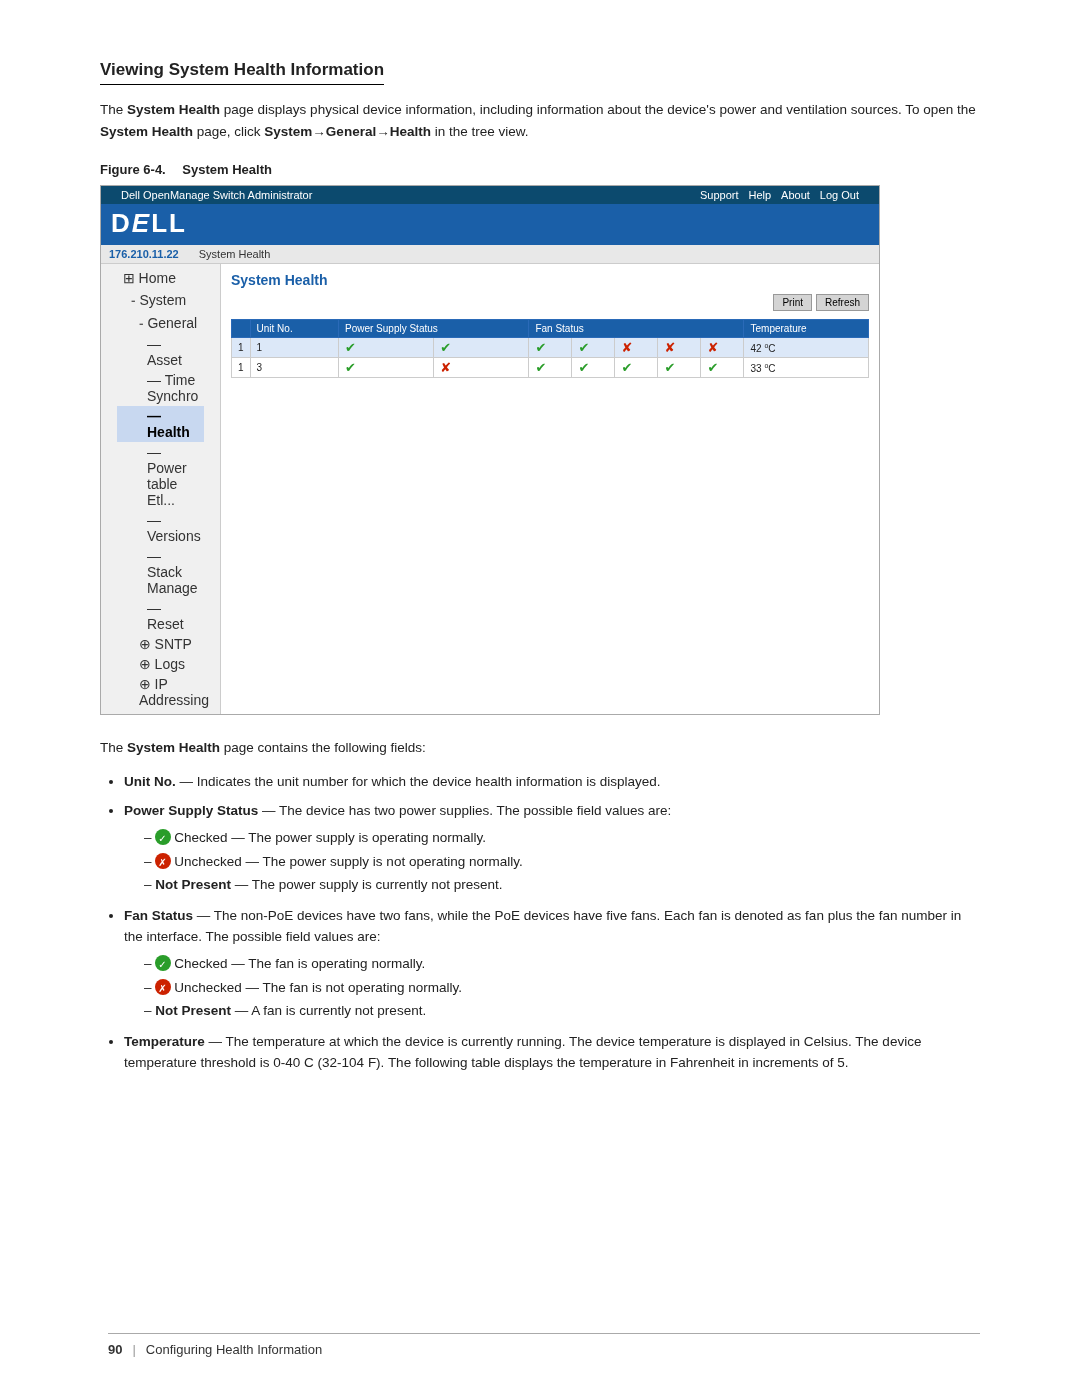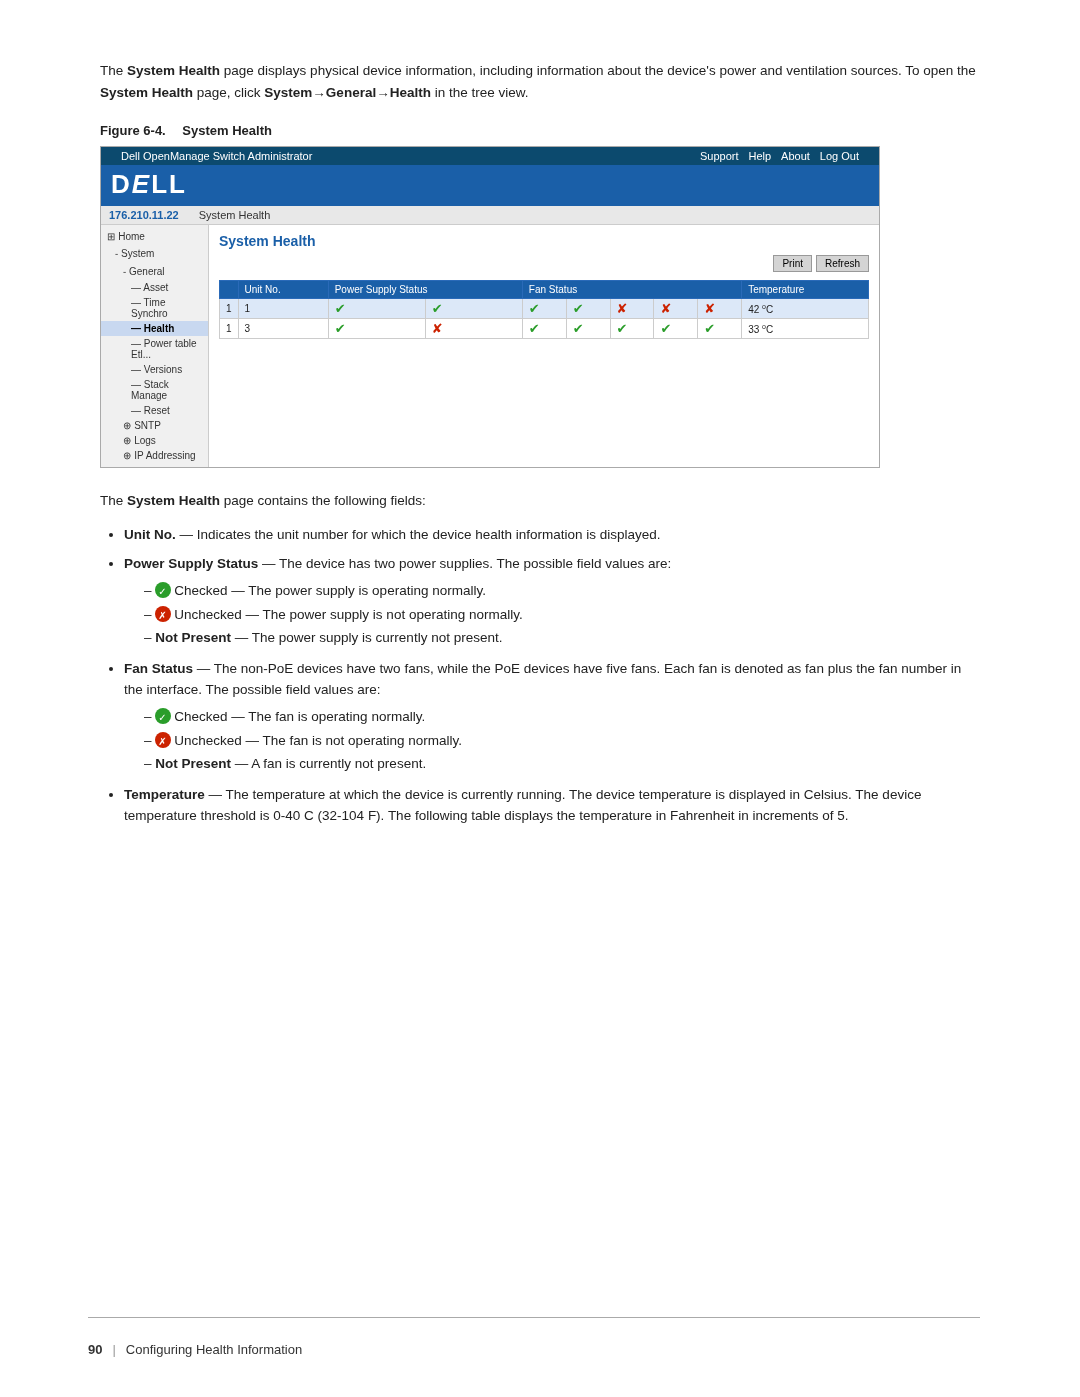--- a/index.html
+++ b/index.html
@@ -98,25 +98,25 @@
       font-size: 11px;
     }
 
     
     .dell-main {
       display: flex;
     }
 
     
     .dell-sidebar {
-      width: 108px;
+      width: 120px;
       background: #f0f0f0;
       border-right: 1px solid #ccc;
-      padding: 4px 0;
-      font-size: 10px;
+      padding: 4px 16px;
+      font-size: 14px;
     }
     .sidebar-item {
       padding: 2px 6px;
       color: #333;
       cursor: pointer;
     }
     .sidebar-item.active {
       background: #c8d8f0;
       color: #000;
       font-weight: bold;
@@ -246,24 +246,24 @@
       font-size: 10px;
       position: absolute;
       top: 1px;
       left: 3px;
     }
 
     
     .page-footer {
       position: absolute;
       bottom: 40px;
-      left: 88px;
+      left: 108px;
       right: 100px;
       border-top: 1px solid #aaa;
-      padding-top: 24px;
+      padding-top: 8px;
       display: flex;
       align-items: center;
       gap: 10px;
       font-size: 13px;
       color: #333;
     }
     .page-footer .page-num {
       font-weight: bold;
     }
     .page-footer .footer-sep {
@@ -274,20 +274,21 @@
       font-size: 7px;
       vertical-align: super;
     }
   </style>
 </head>
 <body>
 
 <div class="page-container" style="position:relative; min-height:1397px;">
 
   
+  <h2 class="section-title">Viewing System Health Information</h2>
 
   
   <p class="intro-text">
     The <strong>System Health</strong> page displays physical device information, including information about the device's
     power and ventilation sources. To open the <strong>System Health</strong> page, click <strong>System→General→Health</strong> in the
     tree view.
   </p>
 
   
   <div class="figure-label">Figure 6-4.   System Health</div>

